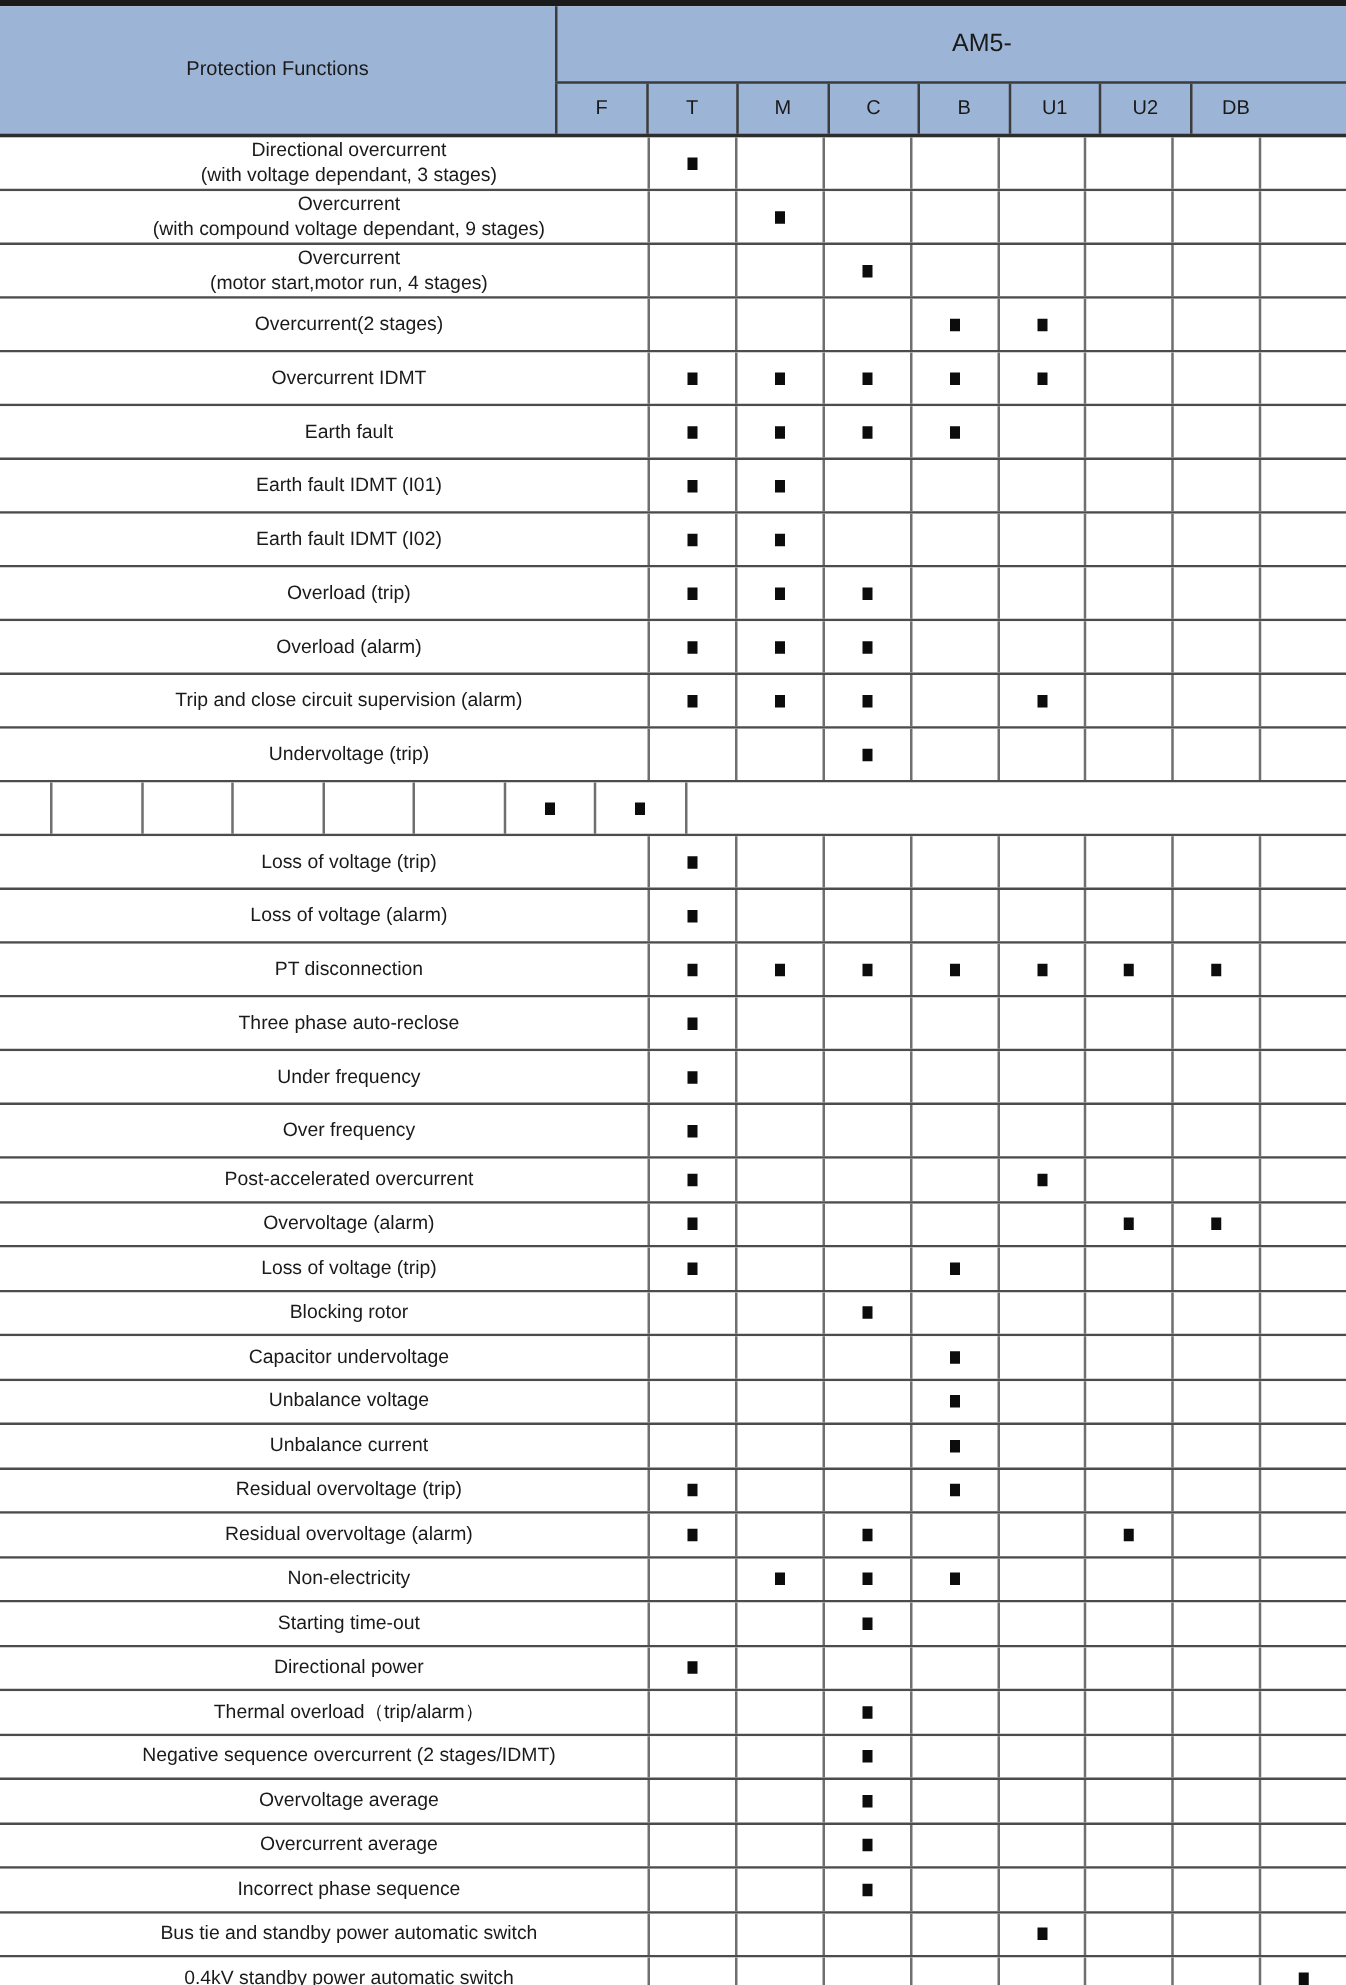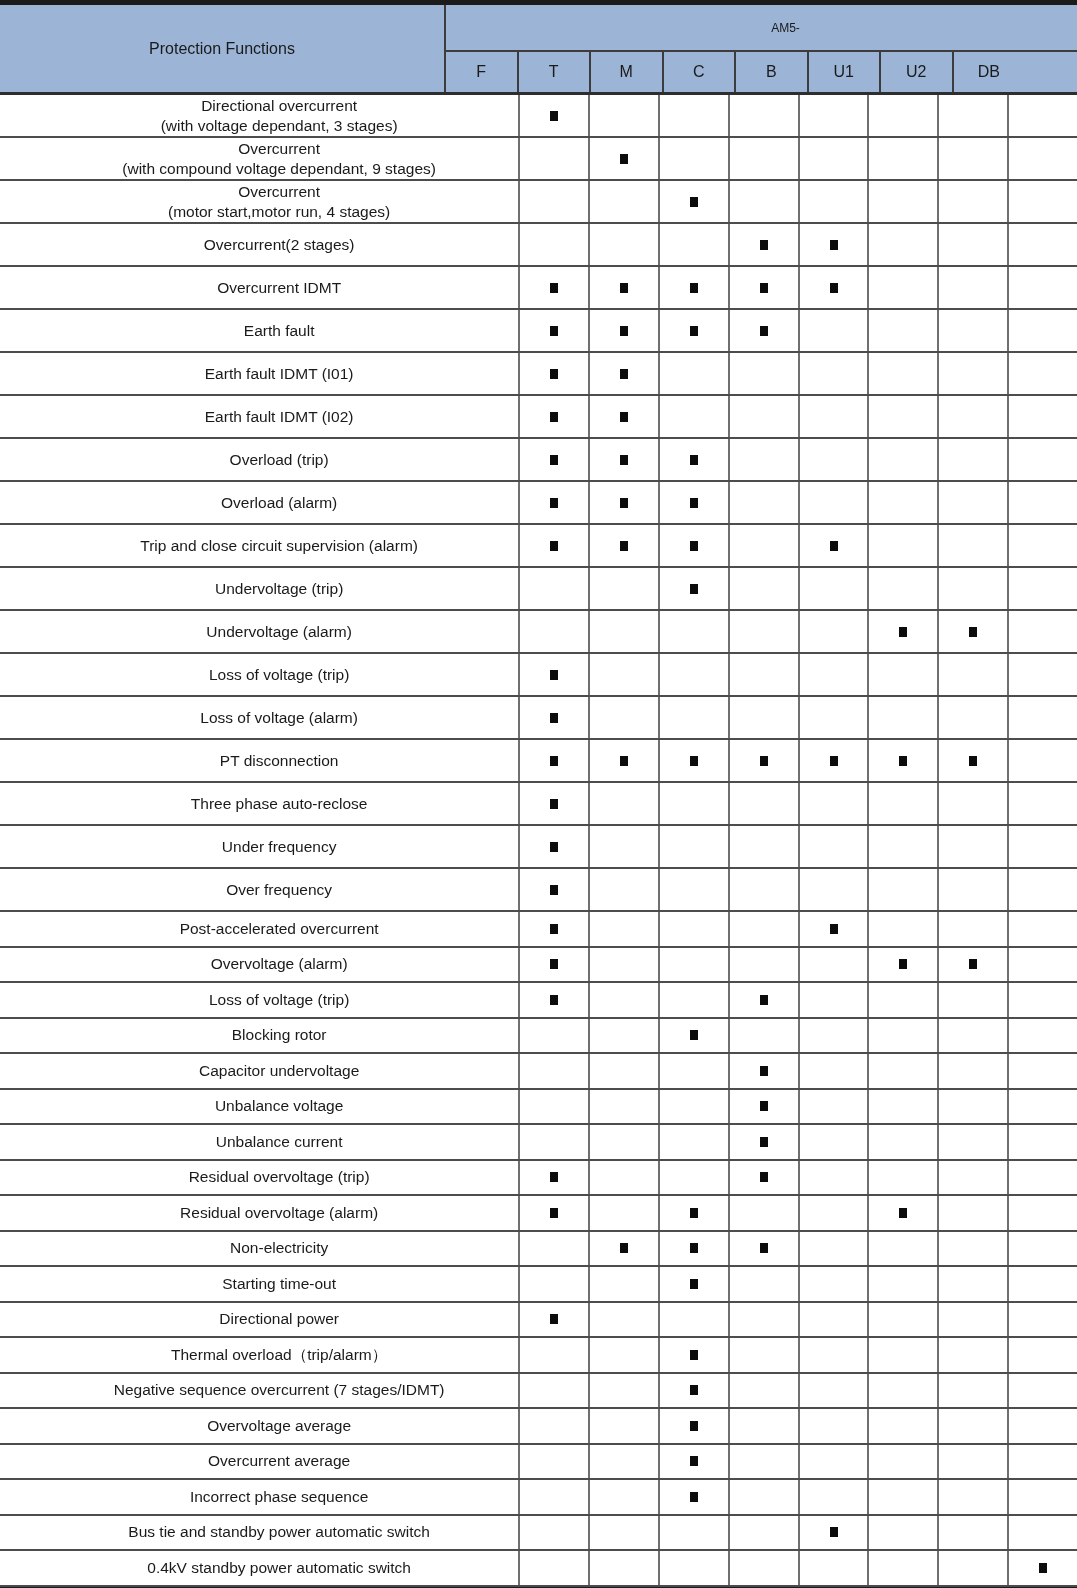--- a/index.html
+++ b/index.html
@@ -22,26 +22,26 @@
   }
   .hcell-left {
     width: 444px;
     display: flex;
     align-items: center;
     justify-content: center;
     font-size: 16px;
   }
   .hright { flex: 1; display: flex; flex-direction: column; }
   .group {
-    height: 45px;
+    height: 60px;
     display: flex;
     align-items: center;
     justify-content: center;
     border-left: 2px solid #3c3c3c;
-    font-size: 12px;
+    font-size: 20px;
     padding-left: 48px;
   }
   .cols {
     display: flex;
     height: 42px;
     border-top: 2px solid #3c3c3c;
   }
   .cols .hc {
     width: 72.5px;
     display: flex;
@@ -317,23 +317,20 @@
         <div class="c">
           <span class="mark"></span>
         </div>
         <div class="c"></div>
         <div class="c"></div>
         <div class="c"></div>
         <div class="c"></div>
         <div class="c"></div>
       </div>
       <div class="row tall">
-        <div class="lbl">
-          <div>Undervoltage (alarm)</div>
-        </div>
         <div class="c"></div>
         <div class="c"></div>
         <div class="c"></div>
         <div class="c"></div>
         <div class="c"></div>
         <div class="c">
           <span class="mark"></span>
         </div>
         <div class="c">
           <span class="mark"></span>
@@ -650,21 +647,21 @@
           <span class="mark"></span>
         </div>
         <div class="c"></div>
         <div class="c"></div>
         <div class="c"></div>
         <div class="c"></div>
         <div class="c"></div>
       </div>
       <div class="row short">
         <div class="lbl">
-          <div>Negative sequence overcurrent (7 stages/IDMT)</div>
+          <div>Negative sequence overcurrent (2 stages/IDMT)</div>
         </div>
         <div class="c"></div>
         <div class="c"></div>
         <div class="c">
           <span class="mark"></span>
         </div>
         <div class="c"></div>
         <div class="c"></div>
         <div class="c"></div>
         <div class="c"></div>

